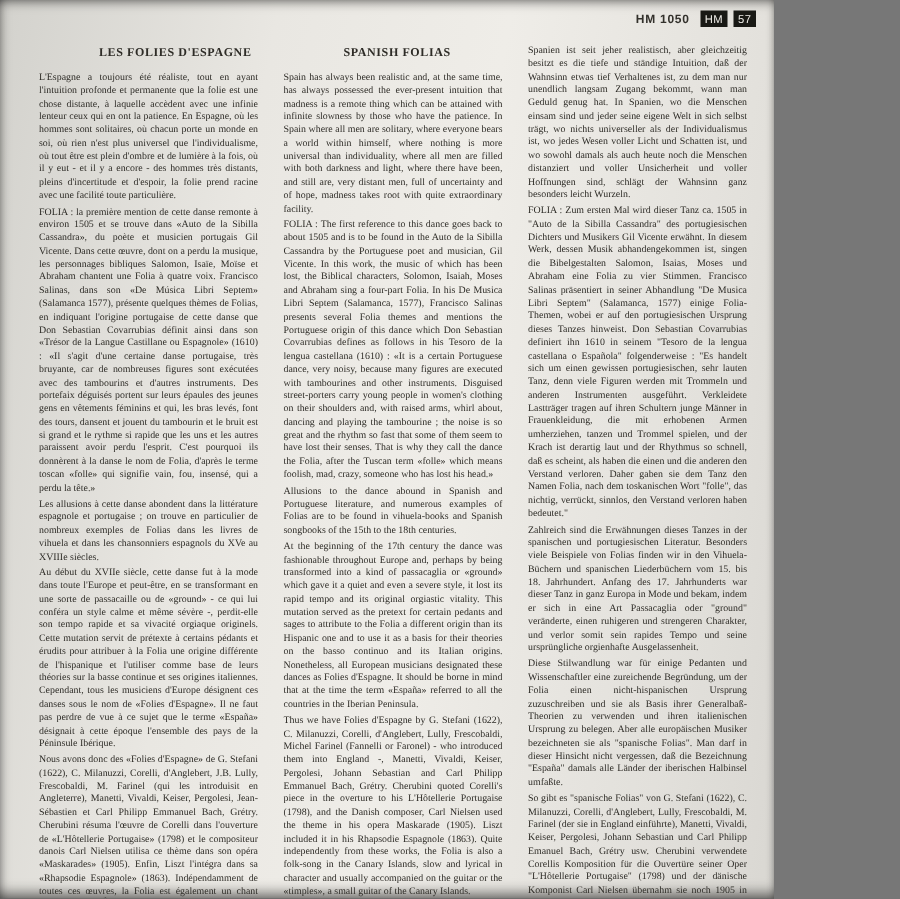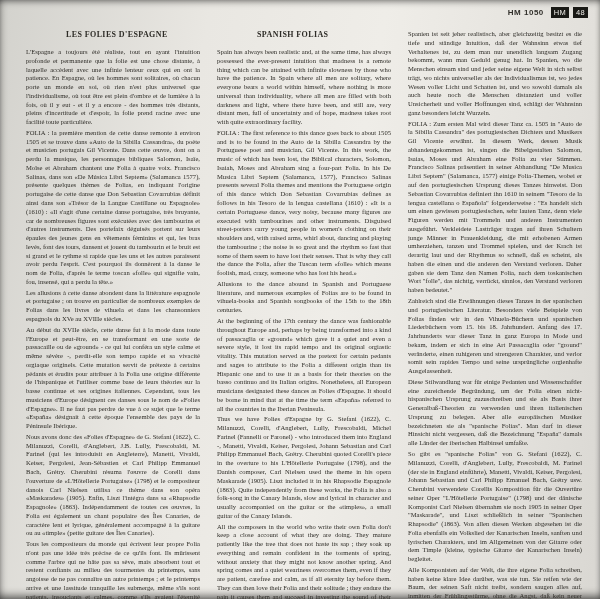--- a/index.html
+++ b/index.html
@@ -1,17 +1,17 @@
 <!DOCTYPE html>
 <html><head>
 <meta charset="utf-8">
 <style>
   html,body{margin:0;padding:0;background:#777;}
   .sleeve{
-    position:relative;width:600px;height:599px;overflow:hidden;
+    position:relative;width:516px;height:599px;overflow:hidden;
     background:linear-gradient(100deg,#d3d2cd 0%,#e9e7e2 30%,#efede8 55%,#e2e0db 85%,#d9d7d2 100%);
     box-shadow:inset 0 5px 7px -4px rgba(0,0,0,.55),
                inset 0 -8px 9px -5px rgba(0,0,0,.6),
                inset 6px 0 8px -6px rgba(0,0,0,.35),
                inset -4px 0 6px -5px rgba(0,0,0,.3);
     font-family:"Liberation Serif","DejaVu Serif",serif;
     color:#2e2c27;
   }
   .hdr{
     position:absolute;top:7px;right:12px;display:flex;align-items:center;gap:7px;
@@ -37,21 +37,21 @@
   .col.italic h2,.col.italic p{}
 </style>
 </head>
 <body>
 
 <div class="sleeve">
 
   <div class="hdr">
     <span class="cat">HM 1050</span>
     <span class="badge">HM</span>
-    <span class="badge">48</span>
+    <span class="badge">57</span>
   </div>
 
   <div class="cols">
 
     <div class="col">
       <h2>LES FOLIES D'ESPAGNE</h2>
       <p>L'Espagne a toujours été réaliste, tout en ayant l'intuition profonde et permanente que la folie est une chose distante, à laquelle accèdent avec une infinie lenteur ceux qui en ont la patience. En Espagne, où les hommes sont solitaires, où chacun porte un monde en soi, où rien n'est plus universel que l'individualisme, où tout être est plein d'ombre et de lumière à la fois, où il y eut - et il y a encore - des hommes très distants, pleins d'incertitude et d'espoir, la folie prend racine avec une facilité toute particulière.</p>
       <p>FOLIA : la première mention de cette danse remonte à environ 1505 et se trouve dans «Auto de la Sibilla Cassandra», du poète et musicien portugais Gil Vicente. Dans cette œuvre, dont on a perdu la musique, les personnages bibliques Salomon, Isaïe, Moïse et Abraham chantent une Folia à quatre voix. Francisco Salinas, dans son «De Música Libri Septem» (Salamanca 1577), présente quelques thèmes de Folias, en indiquant l'origine portugaise de cette danse que Don Sebastian Covarrubias définit ainsi dans son «Trésor de la Langue Castillane ou Espagnole» (1610) : «Il s'agit d'une certaine danse portugaise, très bruyante, car de nombreuses figures sont exécutées avec des tambourins et d'autres instruments. Des portefaix déguisés portent sur leurs épaules des jeunes gens en vêtements féminins et qui, les bras levés, font des tours, dansent et jouent du tambourin et le bruit est si grand et le rythme si rapide que les uns et les autres paraissent avoir perdu l'esprit. C'est pourquoi ils donnèrent à la danse le nom de Folia, d'après le terme toscan «folle» qui signifie vain, fou, insensé, qui a perdu la tête.»</p>
       <p>Les allusions à cette danse abondent dans la littérature espagnole et portugaise ; on trouve en particulier de nombreux exemples de Folias dans les livres de vihuela et dans les chansonniers espagnols du XVe au XVIIIe siècles.</p>
       <p>Au début du XVIIe siècle, cette danse fut à la mode dans toute l'Europe et peut-être, en se transformant en une sorte de passacaille ou de «ground» - ce qui lui conféra un style calme et même sévère -, perdit-elle son tempo rapide et sa vivacité orgiaque originels. Cette mutation servit de prétexte à certains pédants et érudits pour attribuer à la Folia une origine différente de l'hispanique et l'utiliser comme base de leurs théories sur la basse continue et ses origines italiennes. Cependant, tous les musiciens d'Europe désignent ces danses sous le nom de «Folies d'Espagne». Il ne faut pas perdre de vue à ce sujet que le terme «España» désignait à cette époque l'ensemble des pays de la Péninsule Ibérique.</p>

